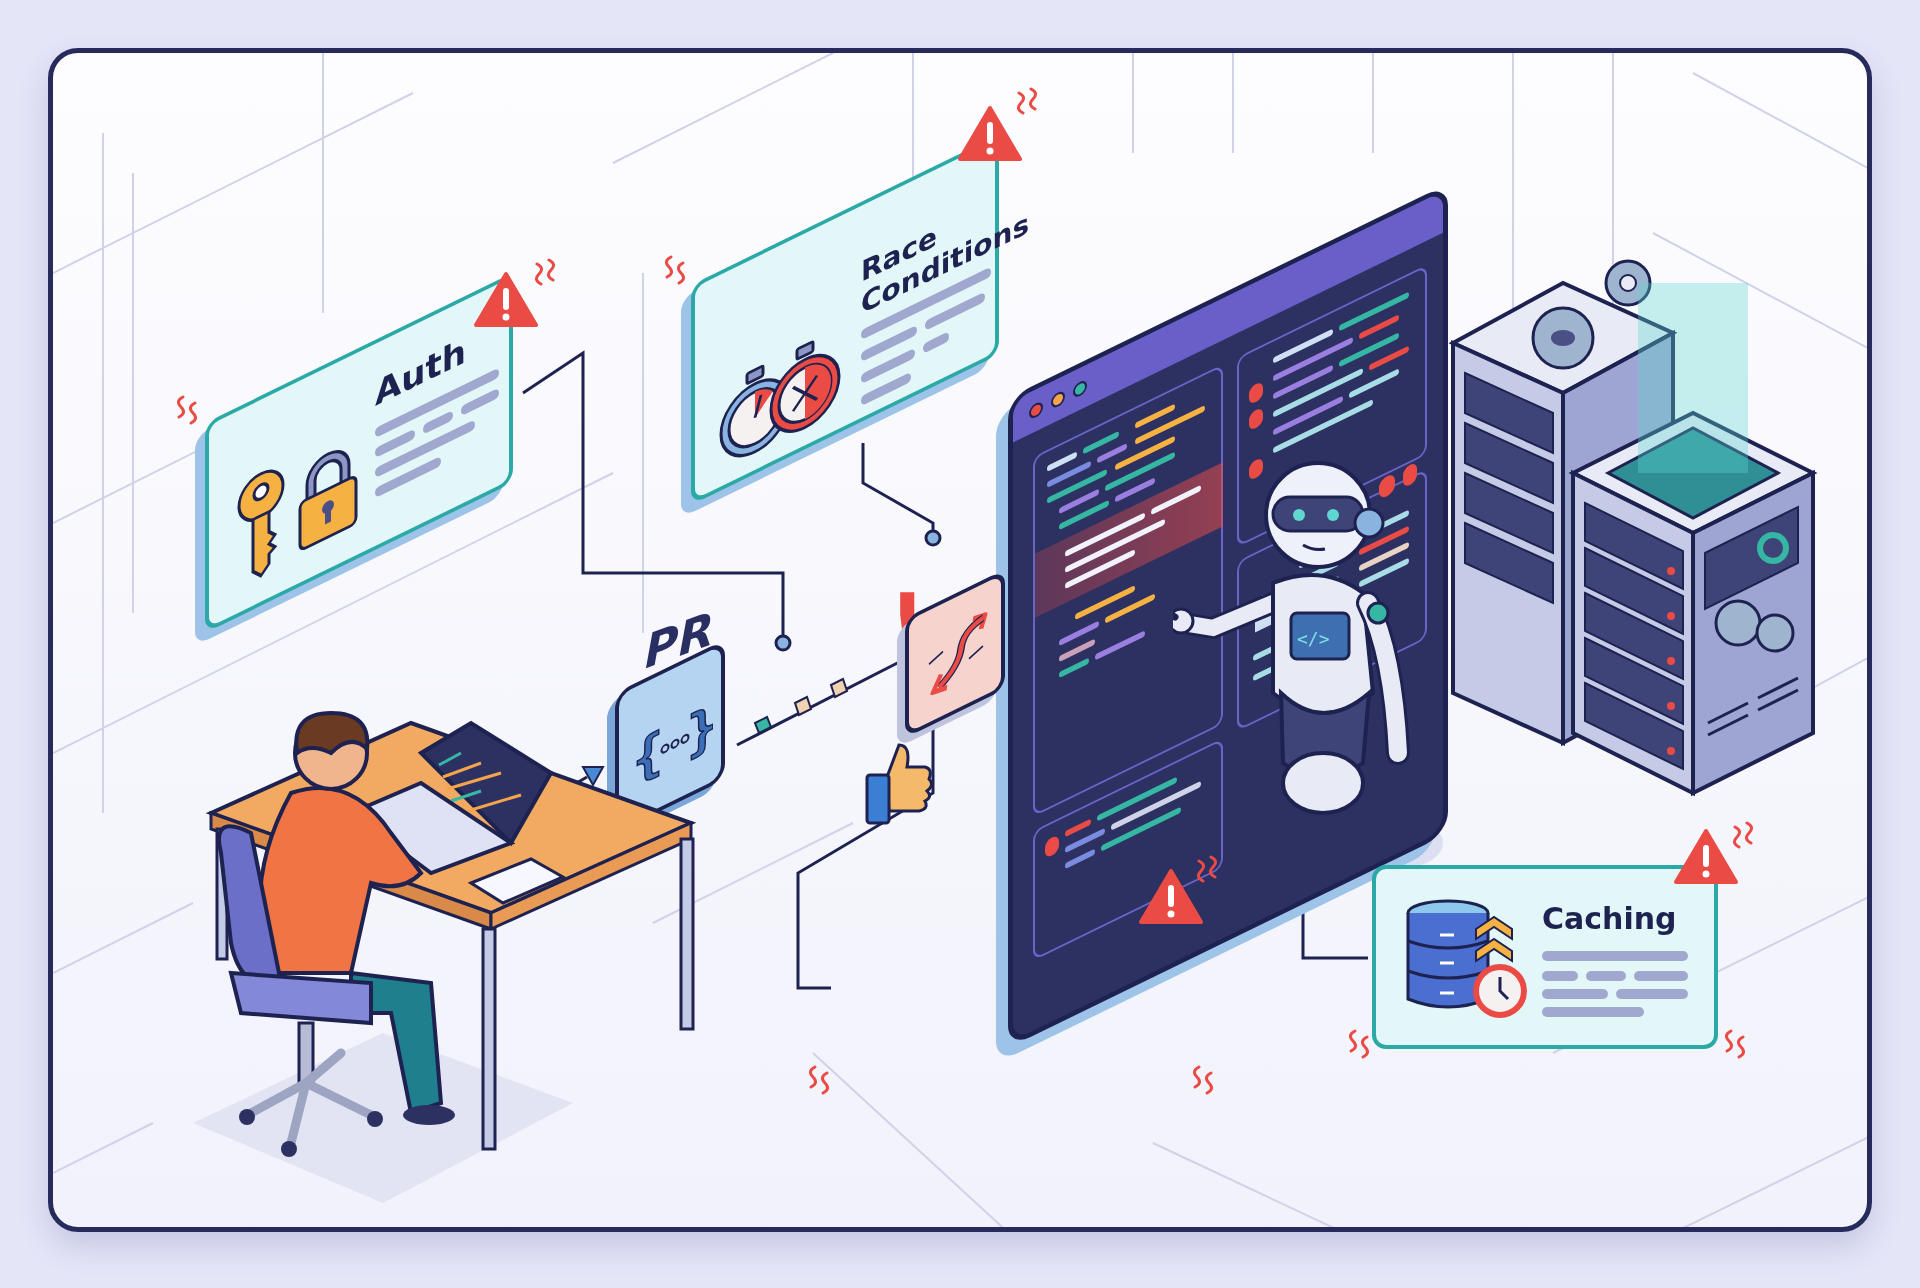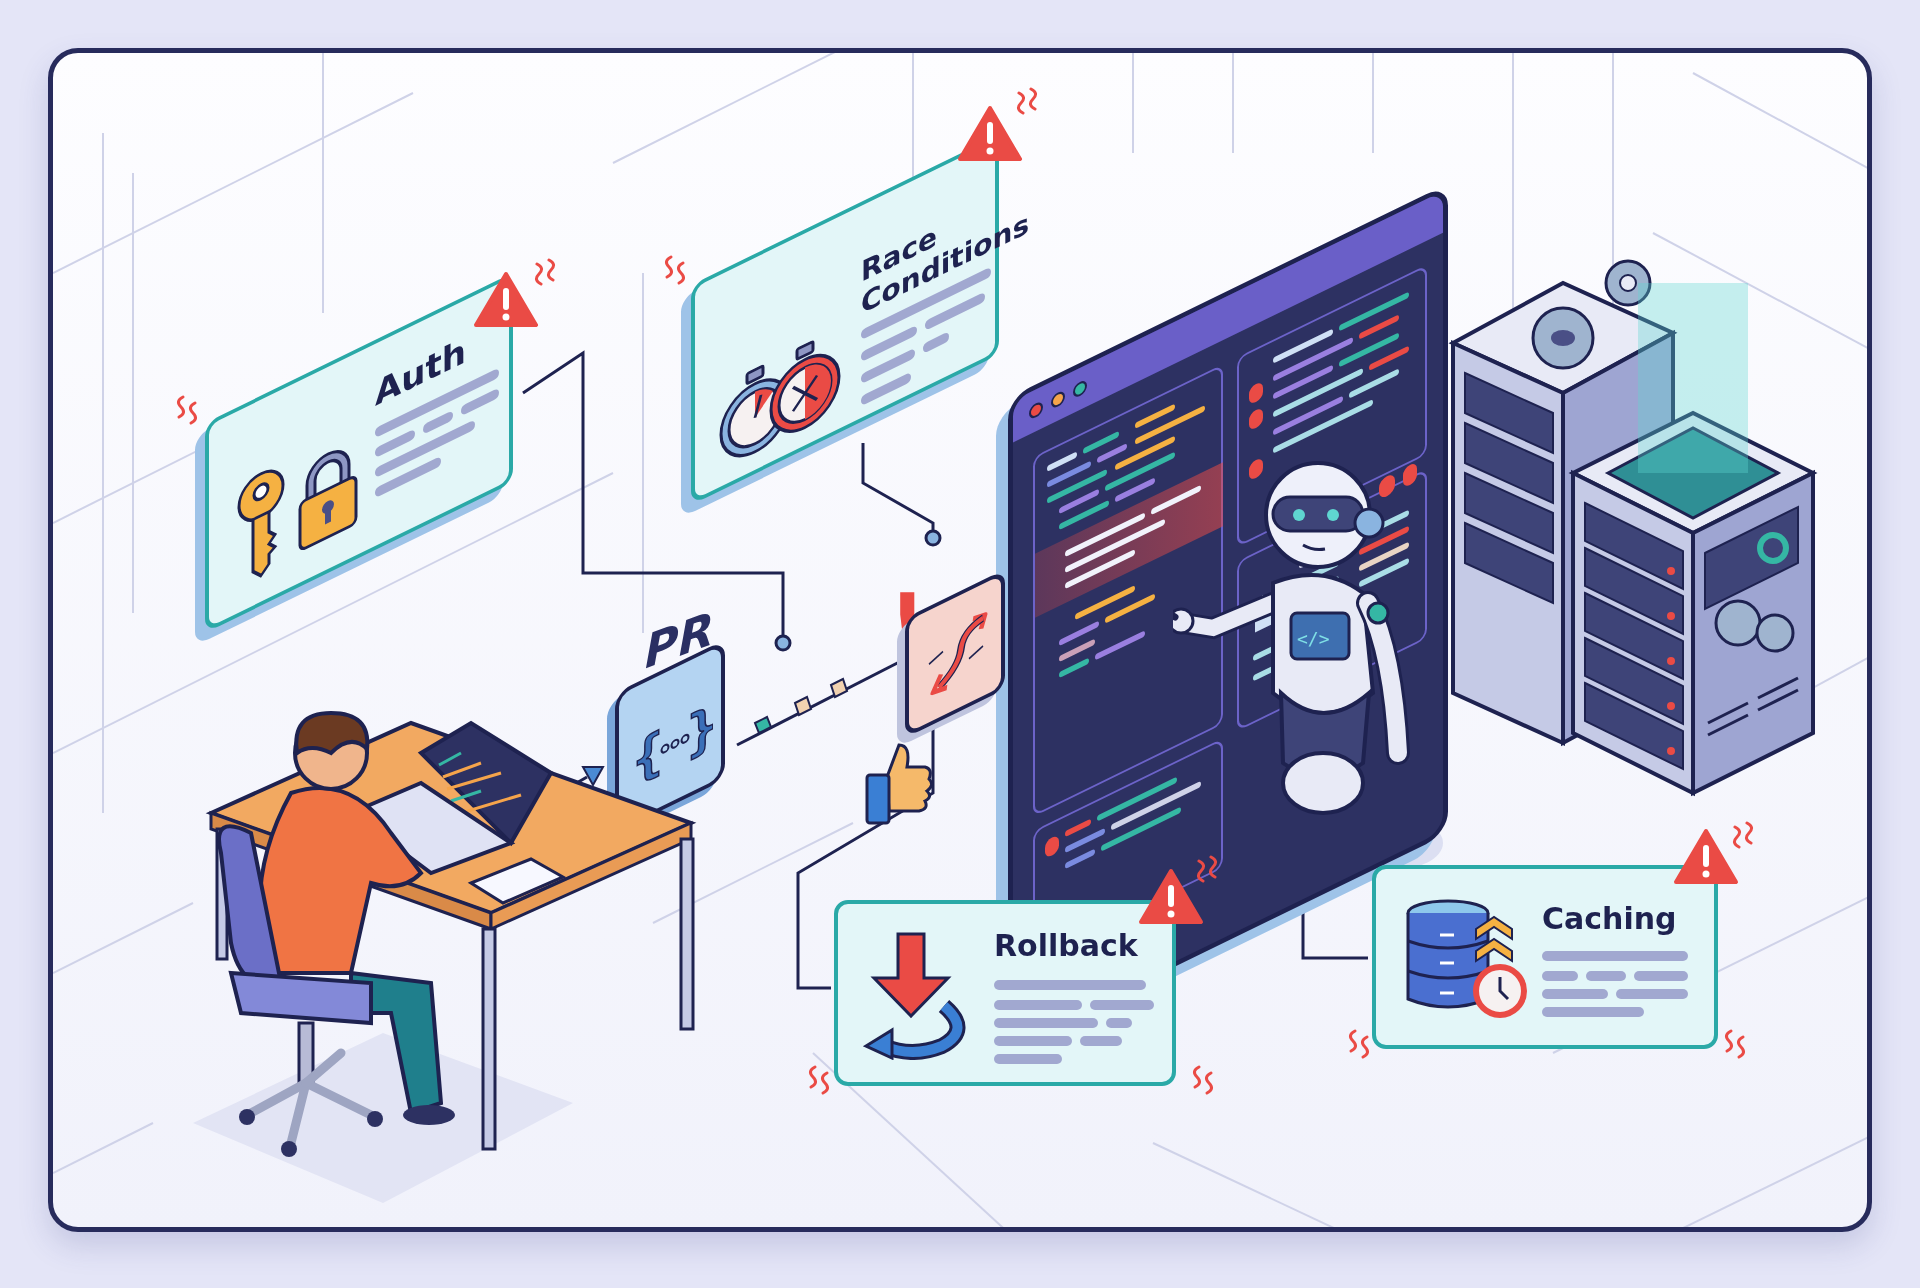--- a/index.html
+++ b/index.html
@@ -375,37 +375,20 @@
       <line x1="125" y1="400" x2="110" y2="460"></line>
         <line x1="125" y1="400" x2="160" y2="370"></line>
     </g>
     <g fill="#2d3162">
         <circle cx="66" cy="434" r="8"></circle>
         <circle cx="194" cy="436" r="8"></circle>
         <circle cx="108" cy="466" r="8"></circle>
       </g>
   </svg>
 
-  <div class="card flat" style="left:781px; top:847px; width:342px; height:186px;">
-    <svg class="abs" style="left:24px; top:26px;" width="110" height="130" viewBox="0 0 110 130">
-      <path d="M36 4 L62 4 L62 48 L86 48 L49 86 L12 48 L36 48 Z" fill="#ea4b45" stroke="#1e2250" stroke-width="3"></path>
-      <path d="M82 76 Q110 100 80 116 Q50 128 22 116" fill="none" stroke="#1e2250" stroke-width="16"></path>
-      <path d="M82 76 Q110 100 80 116 Q50 128 22 116" fill="none" stroke="#3a7fd4" stroke-width="10"></path>
-      <path d="M30 100 L4 116 L30 128 Z" fill="#3a7fd4" stroke="#1e2250" stroke-width="3"></path>
-    </svg>
-    <div class="title" style="left:156px; top:24px; font-size:30px;">Rollback</div>
-    <div class="bar" style="left:156px; top:76px; width:152px;"></div>
-    <div class="bar" style="left:156px; top:96px; width:88px;"></div>
-    <div class="bar" style="left:252px; top:96px; width:64px;"></div>
-    <div class="bar" style="left:156px; top:114px; width:104px;"></div>
-    <div class="bar" style="left:268px; top:114px; width:26px;"></div>
-    <div class="bar" style="left:156px; top:132px; width:78px;"></div>
-    <div class="bar" style="left:242px; top:132px; width:42px;"></div>
-    <div class="bar" style="left:156px; top:150px; width:68px;"></div>
-  </div>
   <svg class="warn" style="left:1085px; top:815px;" width="66" height="58" viewBox="0 0 66 58">
     <path d="M33 3 L63 54 L3 54 Z" fill="#ea4b45" stroke="#ea4b45" stroke-width="4" stroke-linejoin="round"></path>
     <rect x="30" y="17" width="6" height="22" rx="3" fill="#fff"></rect>
       <circle cx="33" cy="46" r="3.5" fill="#fff"></circle>
   </svg>
   <svg class="wiggle" style="left:1140px; top:802px;" width="40" height="50" viewBox="0 0 40 50">
     <path d="M6 6 q8 4 2 10 q-6 6 2 10 M18 2 q8 4 2 10 q-6 6 2 10" fill="none" stroke="#ea4b45" stroke-width="3" stroke-linecap="round"></path>
   </svg>
   <svg class="wiggle" style="left:744px; top:1010px;" width="40" height="50" viewBox="0 0 40 50">
     <path d="M18 4 q-8 4 -2 10 q6 6 -2 10 M30 10 q-8 4 -2 10 q6 6 -2 10" fill="none" stroke="#ea4b45" stroke-width="3" stroke-linecap="round"></path>

